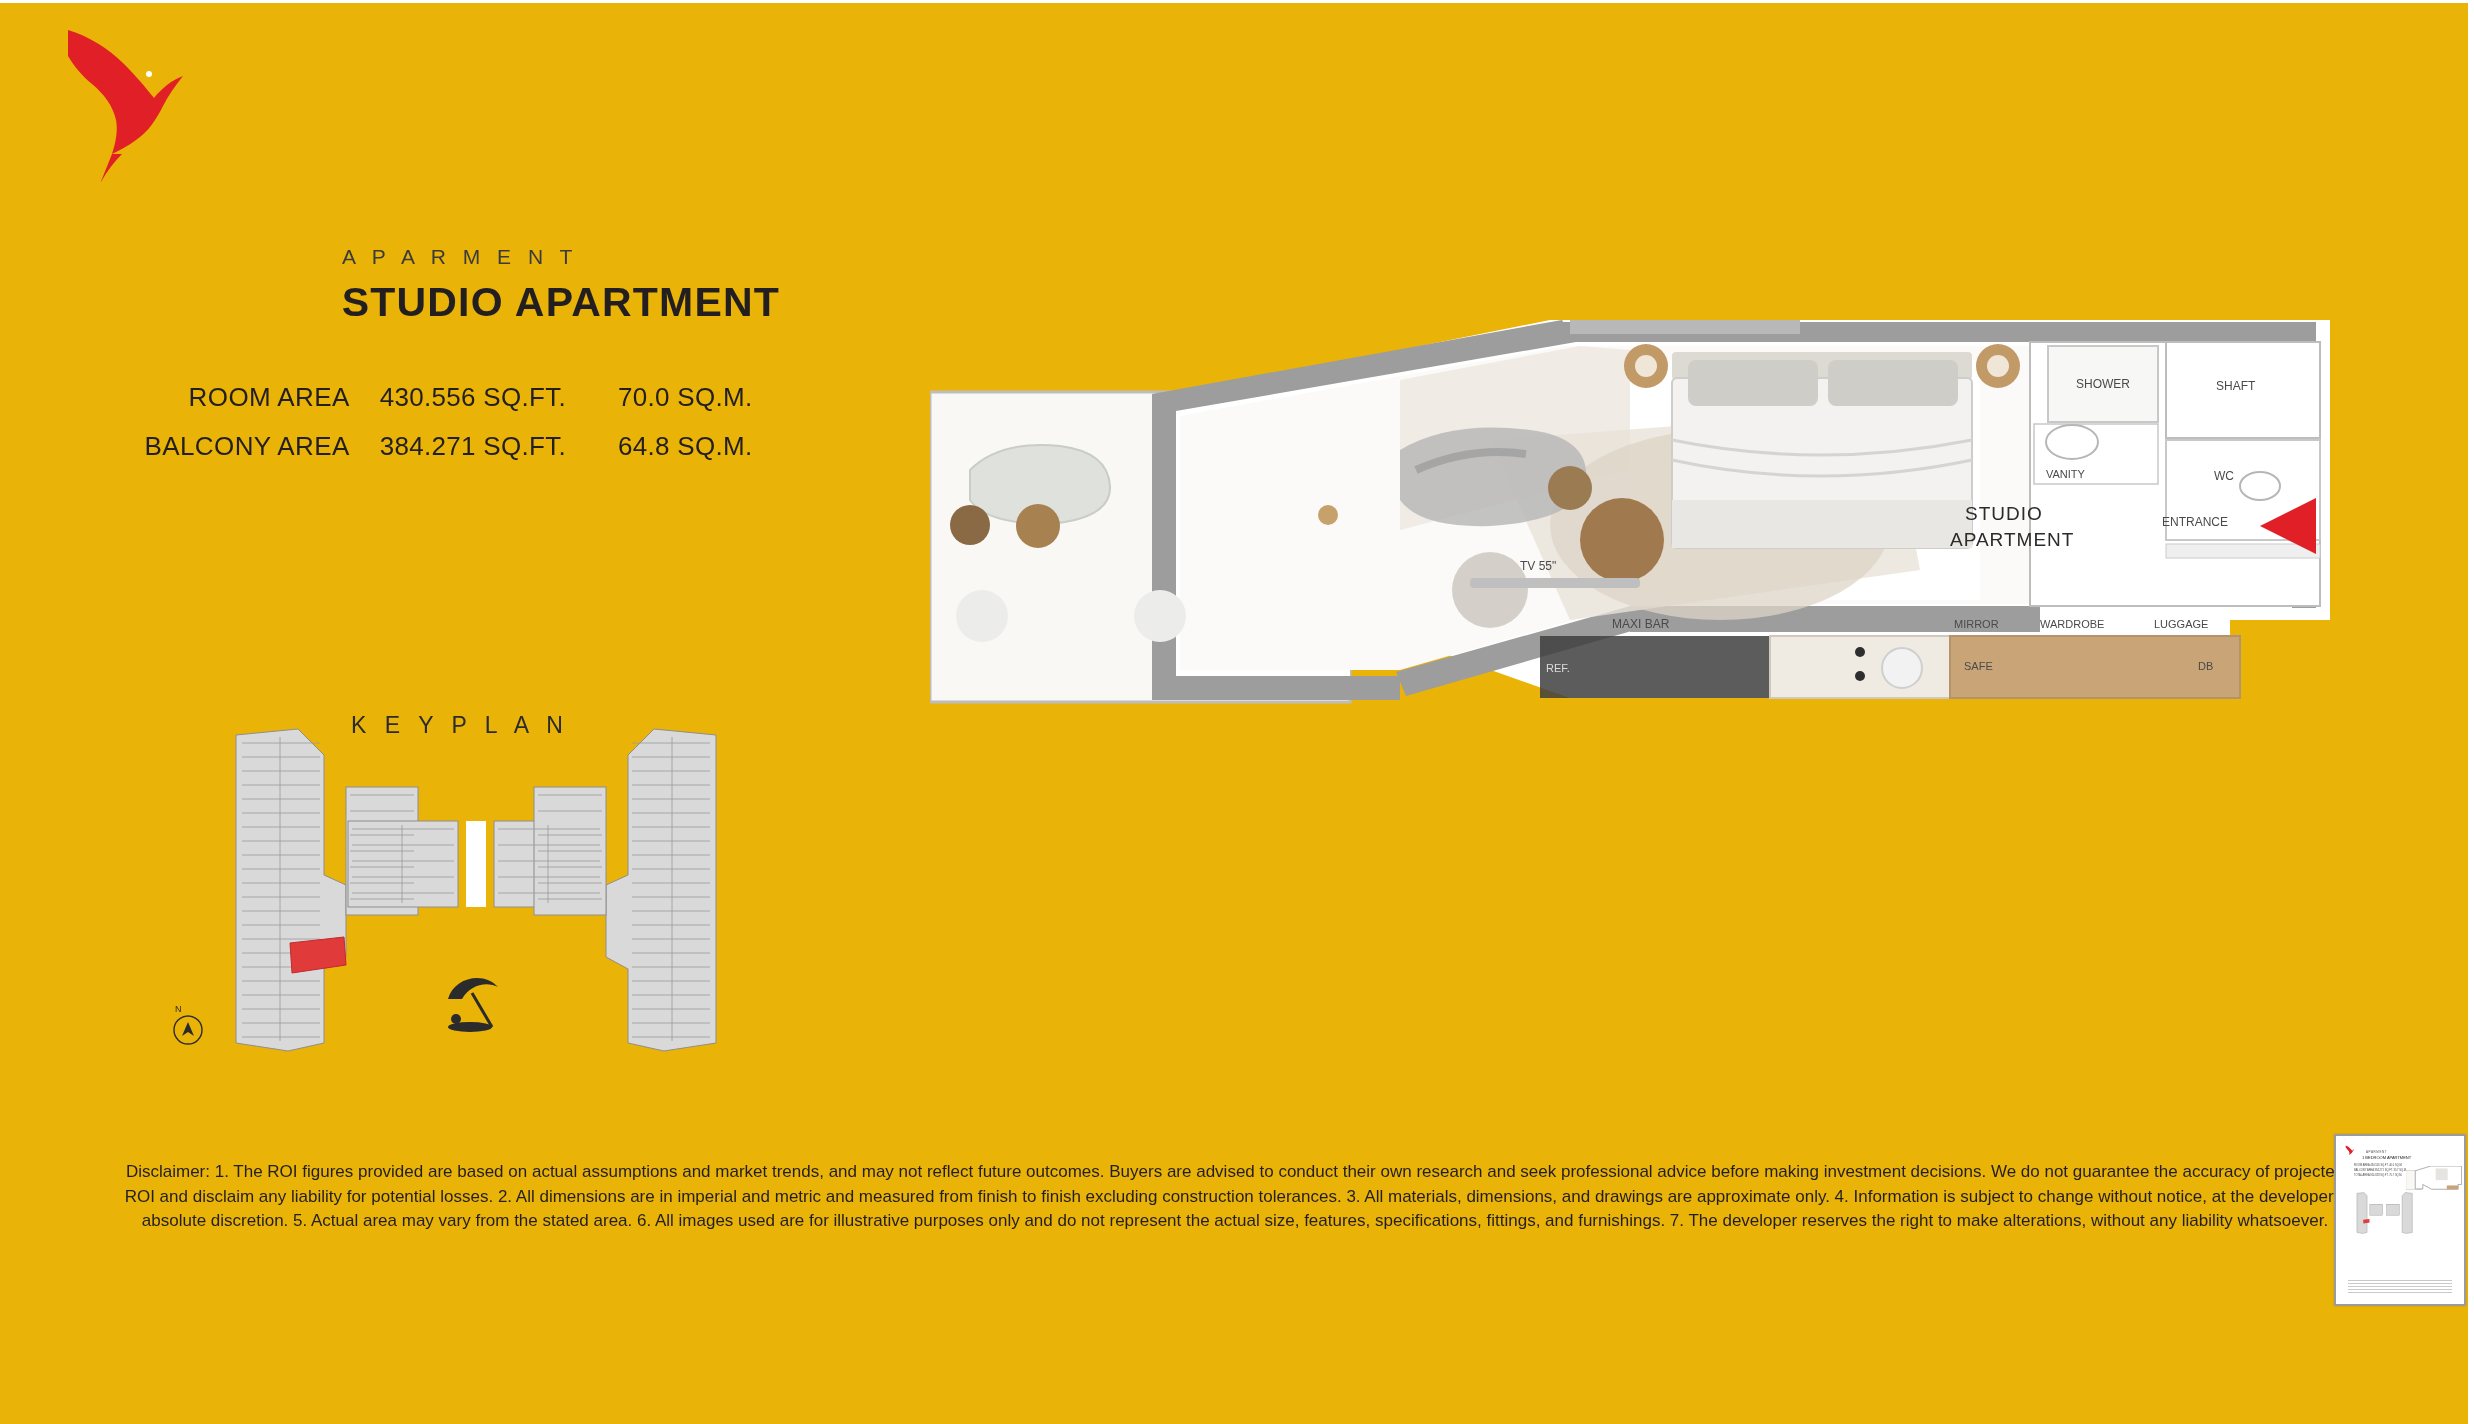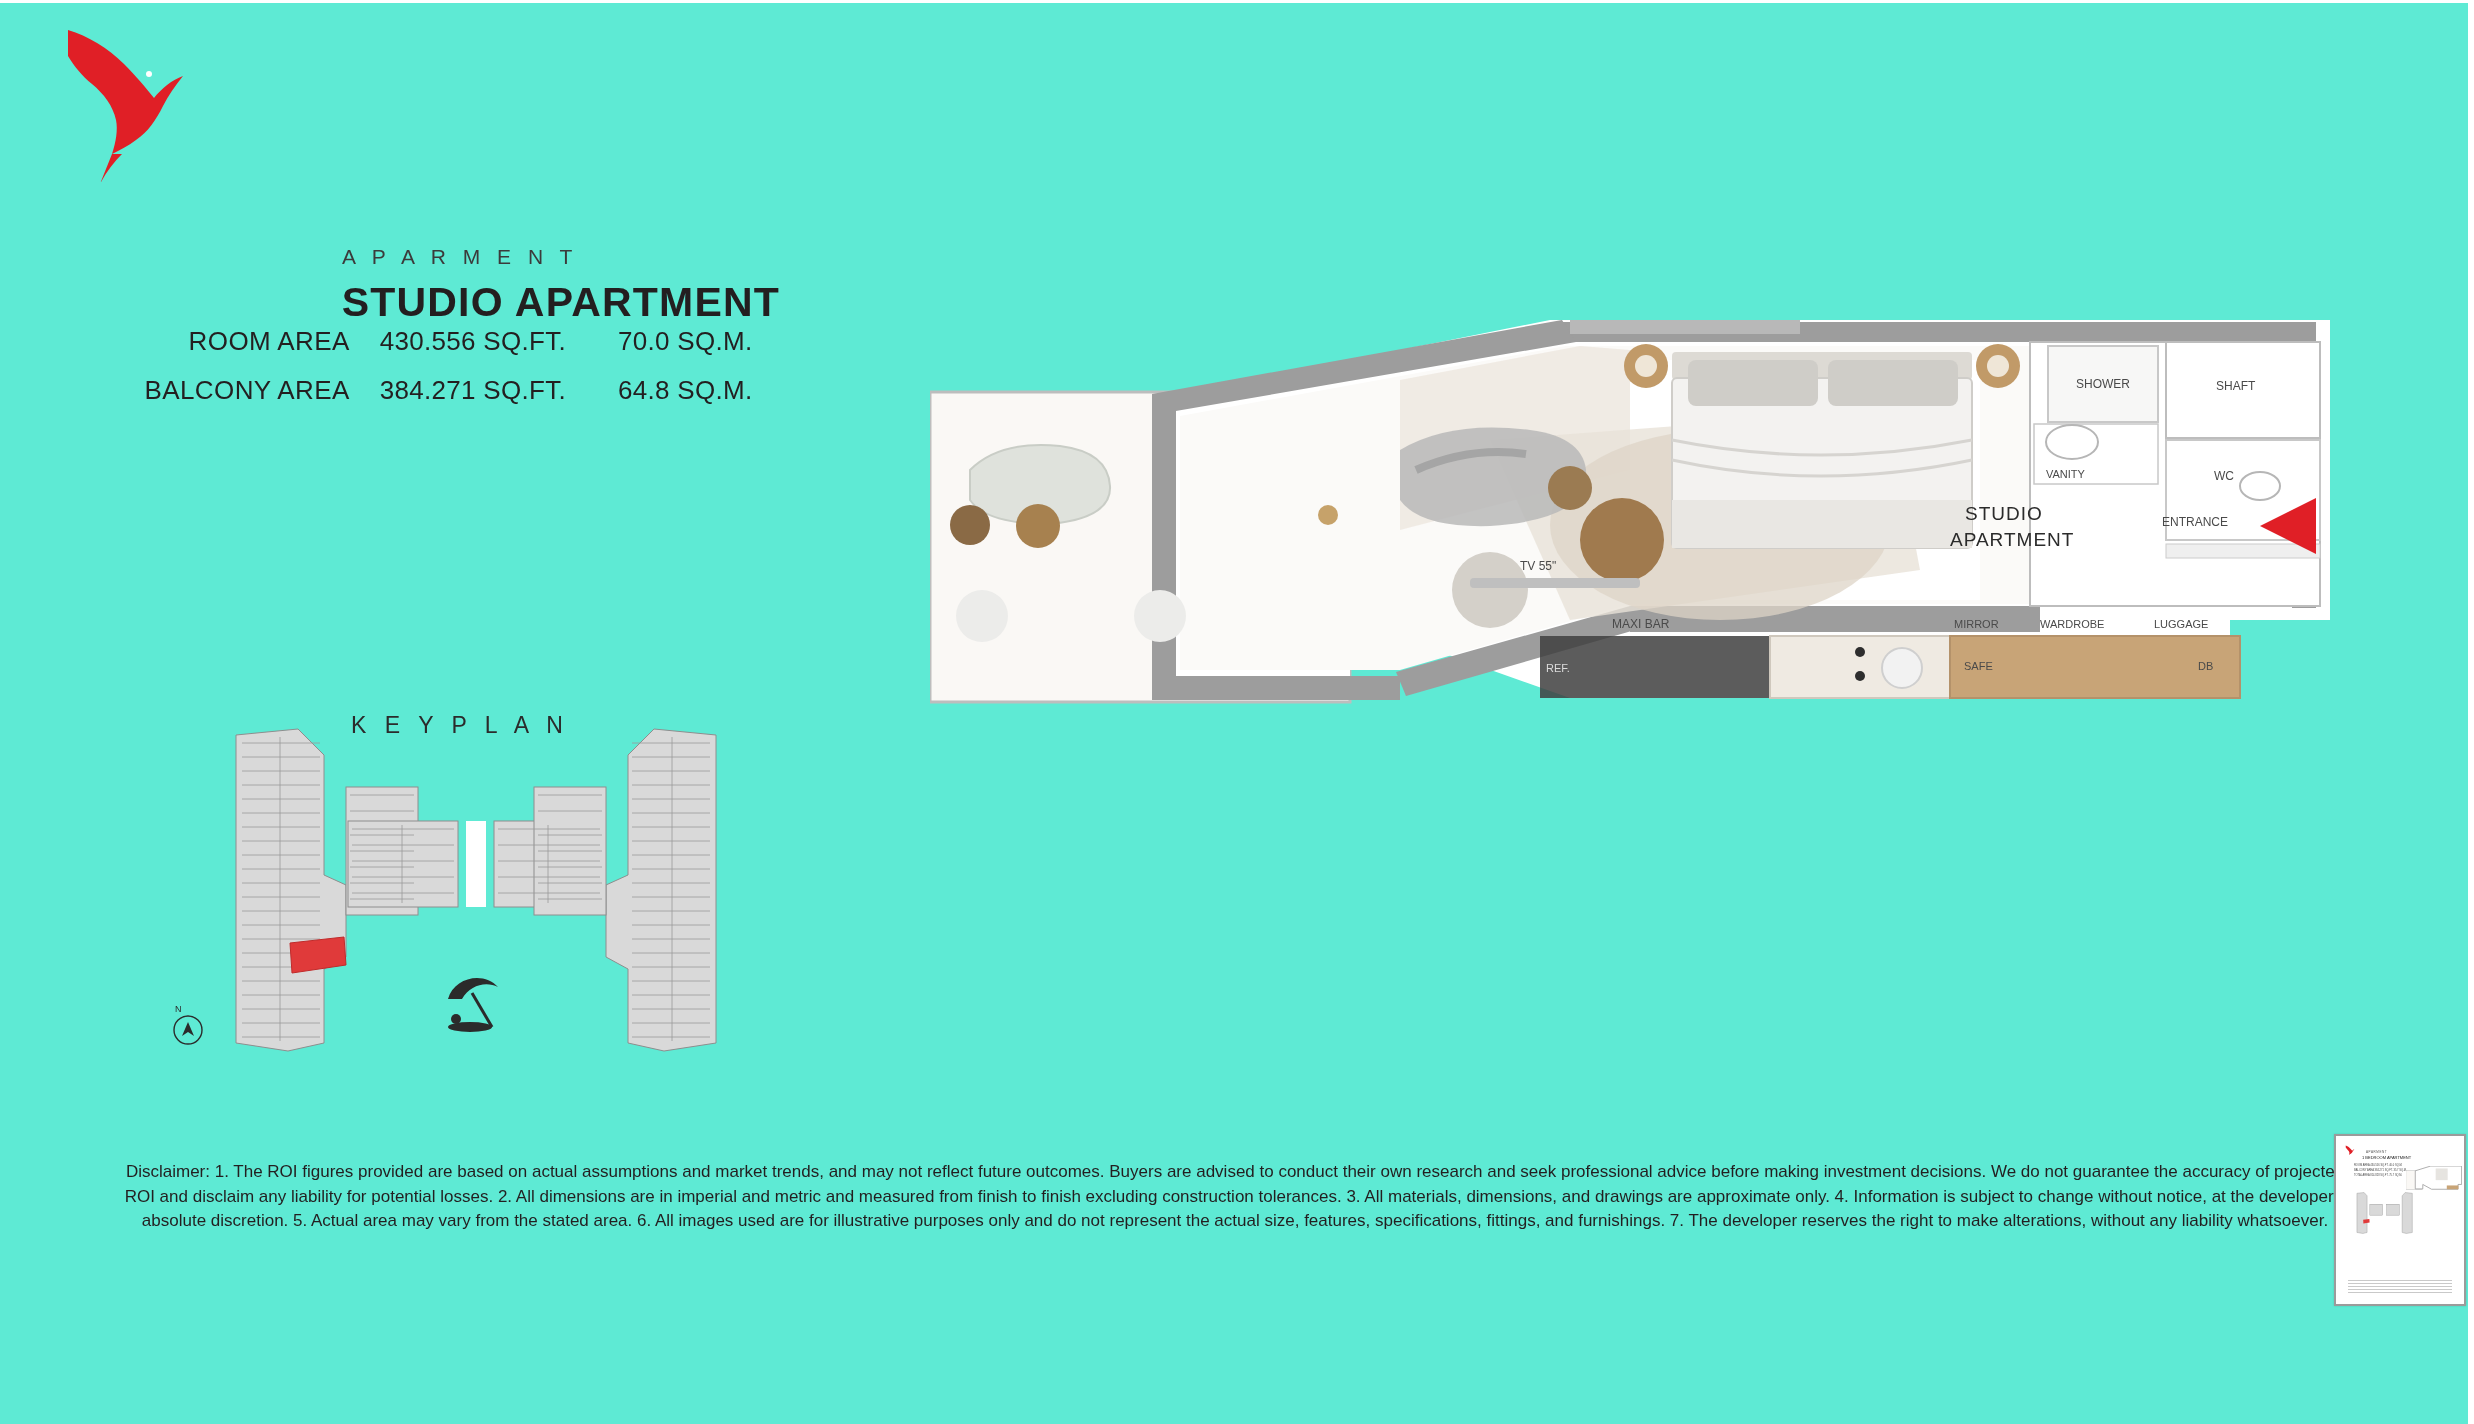--- a/index.html
+++ b/index.html
@@ -6,21 +6,21 @@
   body{
     width:2474px;height:1424px;
     background:#ffffff;
     font-family:"Liberation Sans", sans-serif;
     color:#231f20;
     overflow:hidden;
     position:relative;
   }
   .page{
     position:absolute;inset:0;
-    background:#5eead4;
+    background:#eab308;
   }
   
   .edge-top{position:absolute;top:0;left:0;right:0;height:3px;background:#ffffff;}
   .edge-right{position:absolute;top:0;right:0;width:6px;bottom:0;background:#ffffff;}
 
   
   .logo{
     position:absolute;left:50px;top:22px;width:150px;height:160px;
   }
   .logo svg{display:block;}
@@ -31,21 +31,21 @@
   }
   .kicker{
     font-size:21px;letter-spacing:5.5px;color:#3b3b3b;
     text-align:center;margin:0 0 10px 0;font-weight:400;
   }
   .title{
     font-size:41px;letter-spacing:1.2px;color:#231f20;
     text-align:right;margin:0;font-weight:700;
   }
   .areas{
-    width:640px;
+    margin-top:56px;width:640px;
   }
   .area-row{
     display:flex;align-items:baseline;margin-bottom:18px;font-size:26px;color:#231f20;
   }
   .area-label{width:220px;text-align:right;padding-right:30px;letter-spacing:.4px;}
   .area-imp{width:250px;text-align:left;letter-spacing:.3px;}
   .area-met{width:170px;text-align:left;letter-spacing:.3px;}
 
   
   .keyplan-title{

